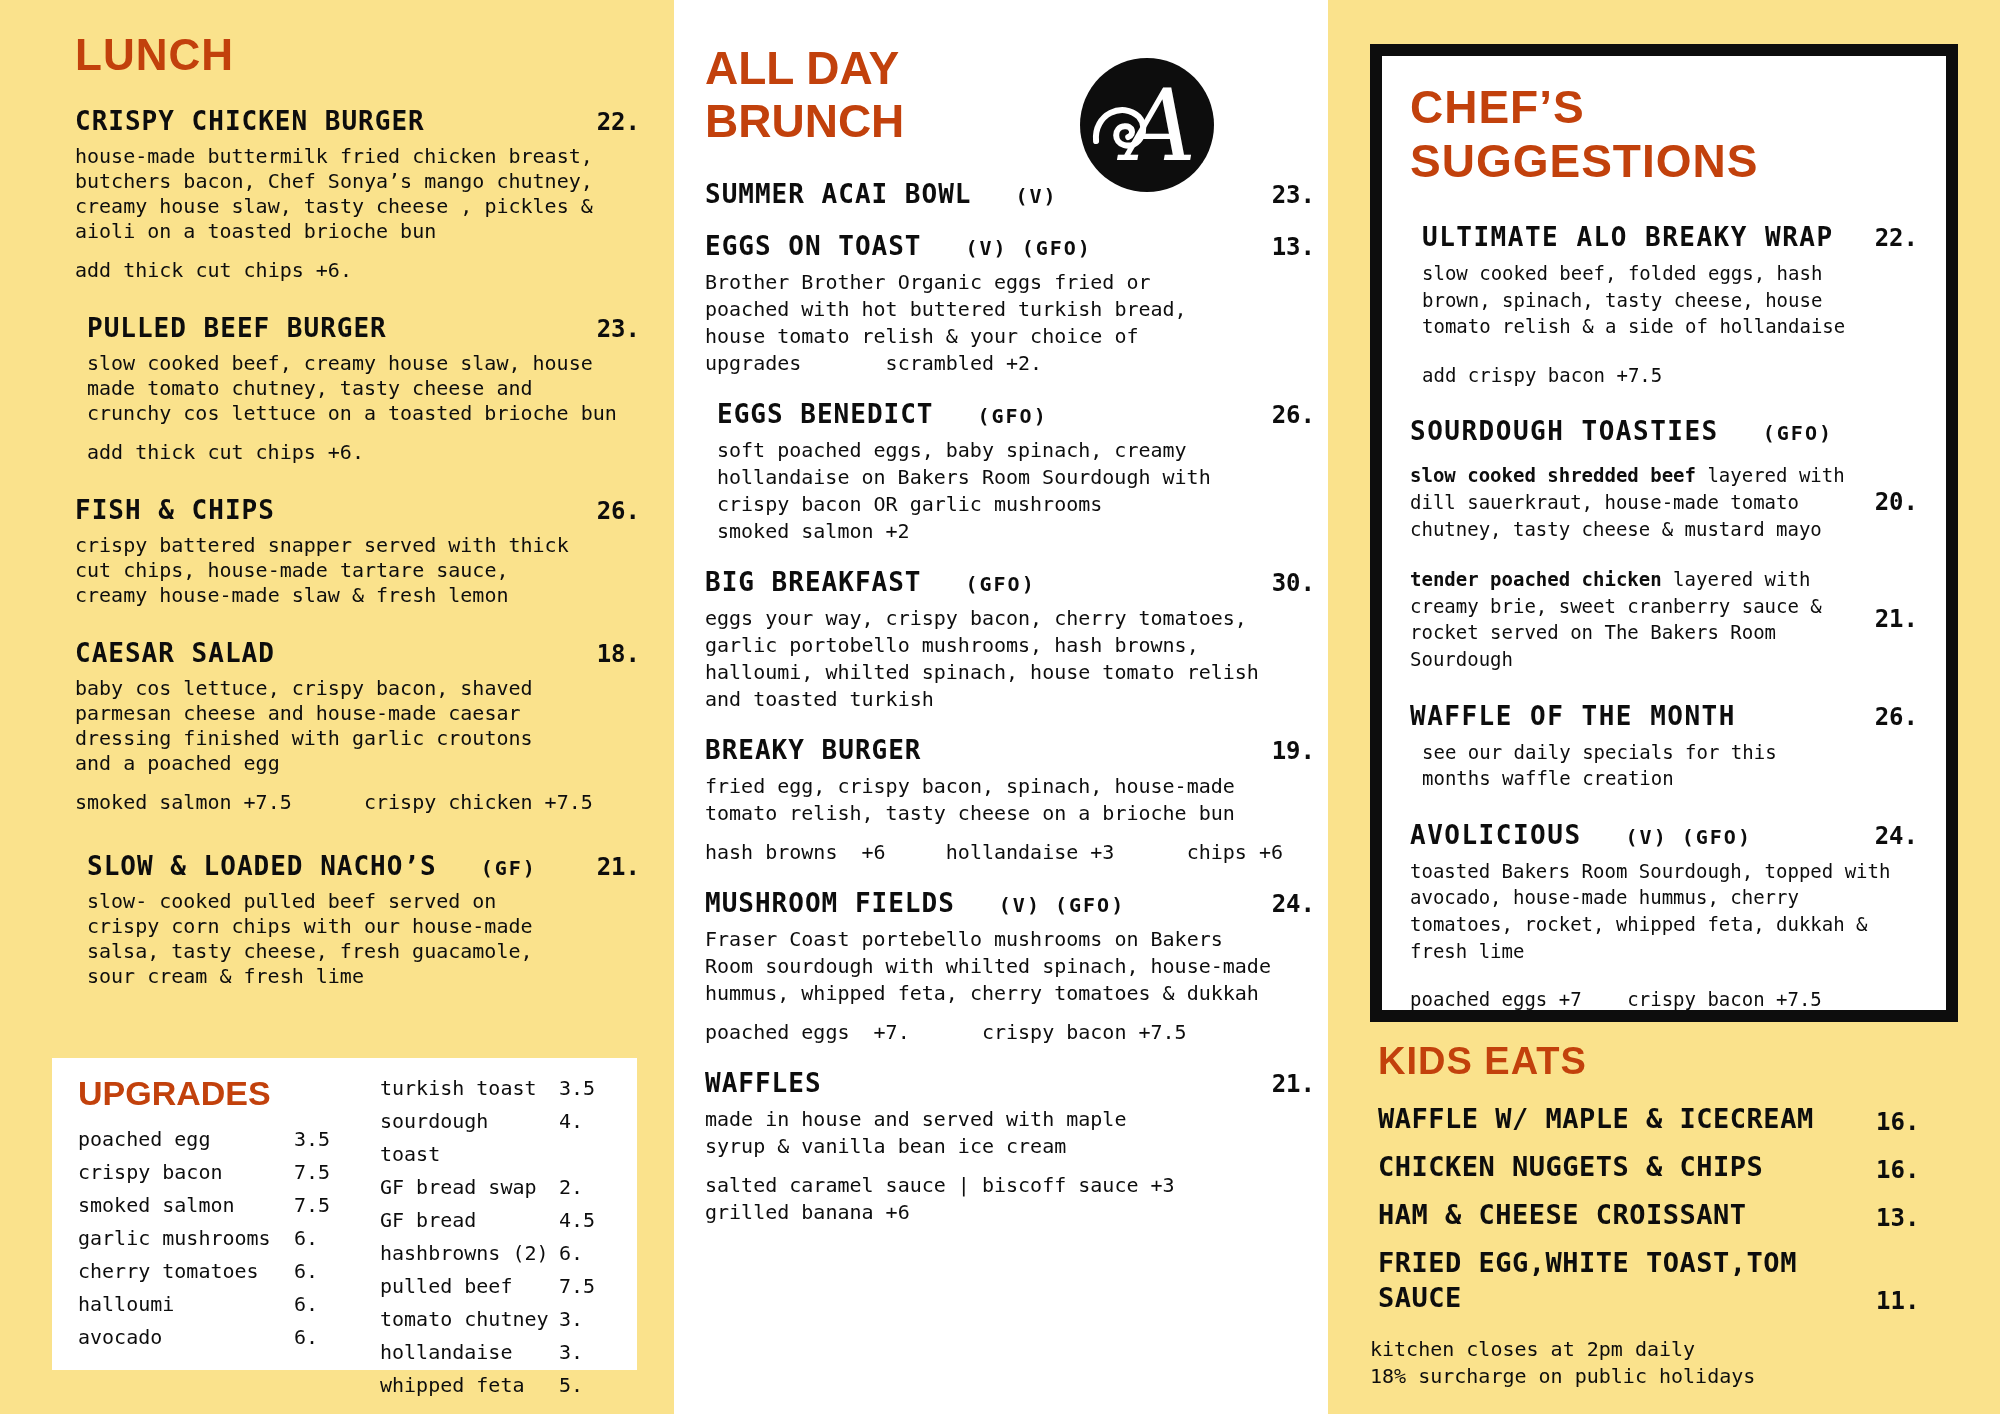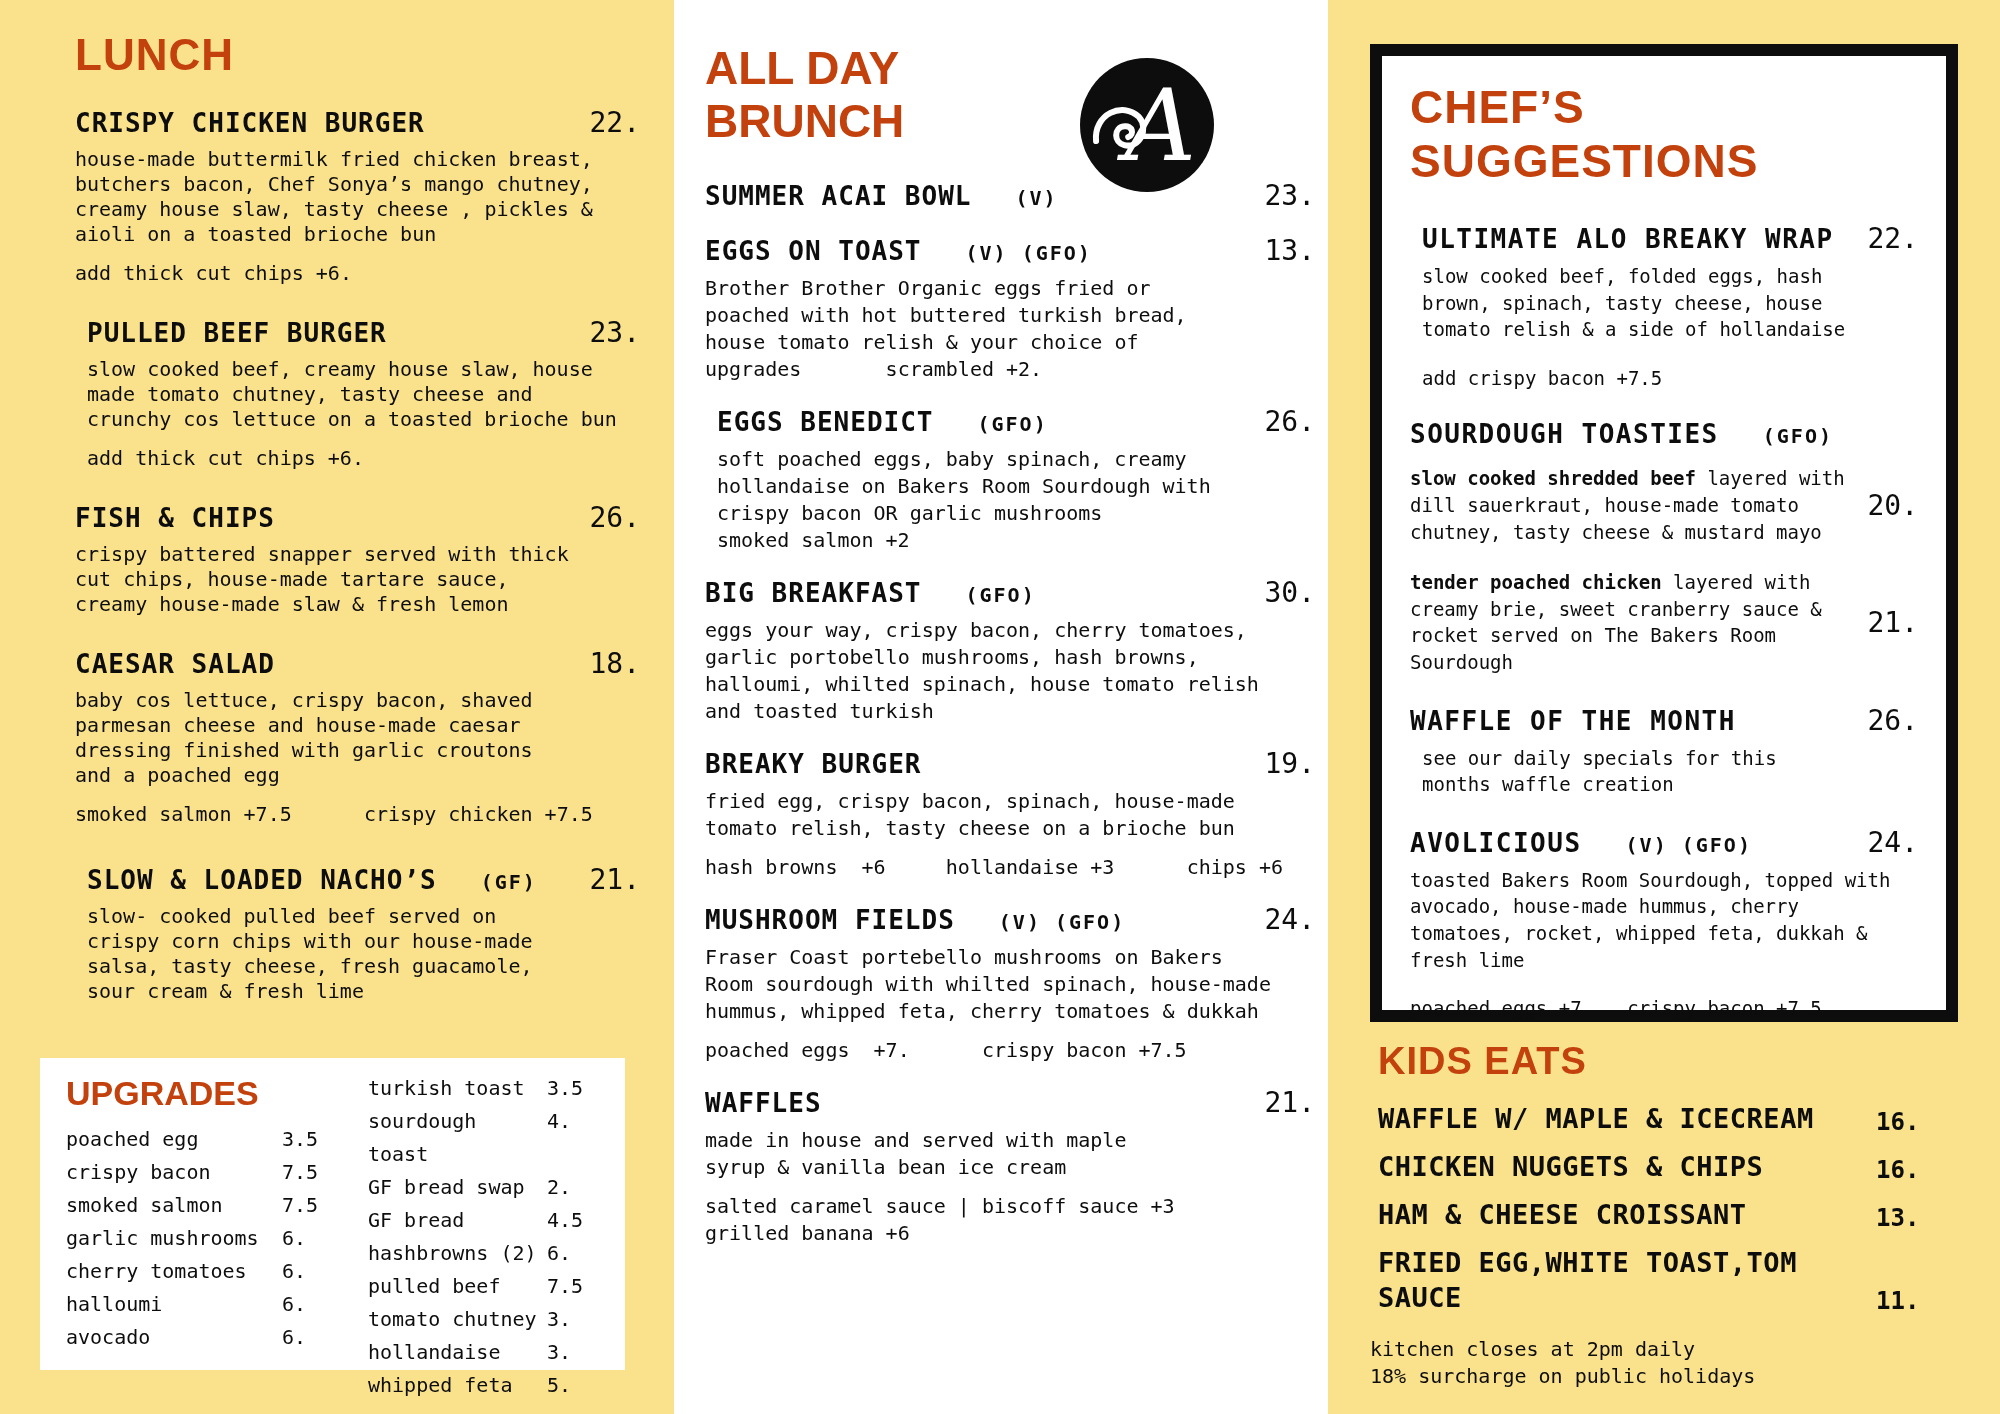--- a/index.html
+++ b/index.html
@@ -29,37 +29,37 @@
           font-size:20px;line-height:1.35}
 
   
   .item{margin-bottom:30px}
   .col-mid .item{margin-bottom:22px}
   .chef-box .item{margin-bottom:28px}
   .itemrow{display:flex;align-items:baseline}
   .iname{font-weight:700;font-size:26px;letter-spacing:1px;white-space:pre}
   .chef-box .iname{font-size:26px;letter-spacing:1.5px}
   .tags{font-weight:700;font-size:20px;letter-spacing:2px;margin-left:44px;white-space:pre}
-  .price{font-weight:400;font-size:28px;margin-left:auto;padding-left:10px}
+  .price{font-weight:700;font-size:24px;margin-left:auto;padding-left:10px}
   .desc{margin:8px 0 0;font-size:20px;line-height:1.25;white-space:pre-wrap}
   .col-mid .desc{line-height:1.35}
   .chef-box .desc{font-size:19px;line-height:1.4}
   .extra{margin-top:14px}
   .col-mid .extra{margin-top:12px}
   .chef-box .extra{margin-top:22px}
   .indent{padding-left:12px}
 
   
   .sub{display:flex;align-items:center;margin-top:16px}
   .sub + .sub{margin-top:24px}
   .sub .desc{margin:0}
   .lead{font-weight:700}
 
   
-  .upgrades-box{position:absolute;left:40px;top:1058px;width:585px;height:312px;background:#ffffff;
+  .upgrades-box{position:absolute;left:52px;top:1058px;width:585px;height:312px;background:#ffffff;
                 box-sizing:border-box;padding:14px 26px;display:flex;gap:34px}
   .ucol-left{width:268px;flex:none}
   .ucol-right{flex:1}
   .urow{display:flex;font-size:20px;line-height:33px}
   .uprice{margin-left:auto;width:52px;flex:none;text-align:left}
 
   
   .krow{display:flex;align-items:flex-end;margin-bottom:13px}
   .kname{font-weight:700;font-size:27px;letter-spacing:0.5px;line-height:1.3}
   .kprice{font-weight:700;font-size:24px;margin-left:auto;width:72px;flex:none;padding-top:4px}

